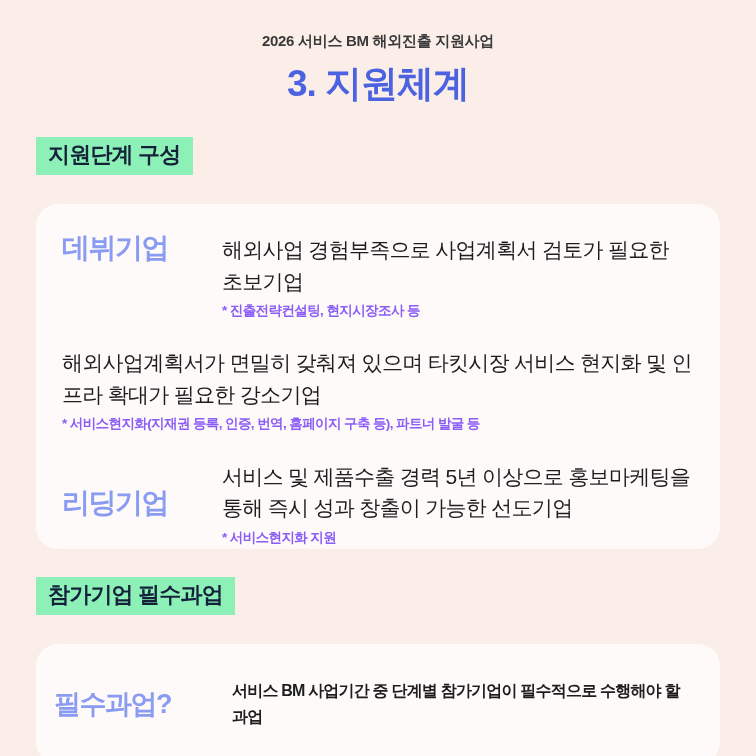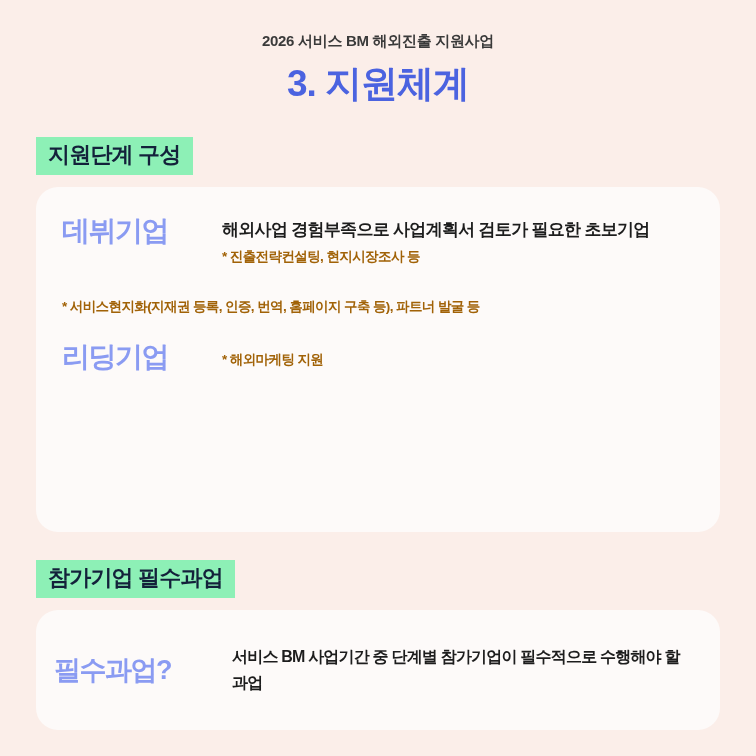--- a/index.html
+++ b/index.html
@@ -48,21 +48,21 @@
     background: #8df0b6;
     color: #13213a;
     font-size: 22px;
     font-weight: 700;
     padding: 3px 12px 5px 12px;
     letter-spacing: -0.8px;
   }
   .card {
     background: #fdfaf9;
     border-radius: 22px;
-    margin-top: 12px;
+    margin-top: 29px;
     padding: 26px 26px 26px 26px;
     box-sizing: border-box;
   }
   .card.stages {
     height: 345px;
   }
   .card.task {
     height: 120px;
     display: flex;
     align-items: center;
@@ -84,31 +84,31 @@
     color: #8a9bf2;
     letter-spacing: -1.5px;
     line-height: 1.15;
     padding-top: 2px;
   }
   .stage-body {
     flex: 1 1 auto;
     padding-top: 4px;
   }
   .stage-desc {
-    font-size: 17px;
-    font-weight: 700;
+    font-size: 21px;
+    font-weight: 400;
     line-height: 1.5;
     color: #1d1d1d;
     letter-spacing: -0.7px;
   }
   .stage-note {
     font-size: 13.5px;
     font-weight: 700;
     line-height: 1.5;
-    color: #a16207;
+    color: #8b5cf6;
     letter-spacing: -0.6px;
     margin-top: 4px;
   }
   .task-label {
     flex: 0 0 178px;
     font-size: 27px;
     font-weight: 700;
     color: #8a9bf2;
     letter-spacing: -1.5px;
   }
@@ -137,28 +137,30 @@
     <div class="stage-row">
       <div class="stage-name">데뷔기업</div>
       <div class="stage-body">
         <div class="stage-desc">해외사업 경험부족으로 사업계획서 검토가 필요한 초보기업</div>
         <div class="stage-note">* 진출전략컨설팅, 현지시장조사 등</div>
       </div>
     </div>
 
     <div class="stage-row">
       <div class="stage-body">
+        <div class="stage-desc">해외사업계획서가 면밀히 갖춰져 있으며 타킷시장 서비스 현지화 및 인프라 확대가 필요한 강소기업</div>
         <div class="stage-note">* 서비스현지화(지재권 등록, 인증, 번역, 홈페이지 구축 등), 파트너 발굴 등</div>
       </div>
     </div>
 
     <div class="stage-row">
       <div class="stage-name">리딩기업</div>
       <div class="stage-body">
-        <div class="stage-note">* 해외마케팅 지원</div>
+        <div class="stage-desc">서비스 및 제품수출 경력 5년 이상으로 홍보마케팅을 통해 즉시 성과 창출이 가능한 선도기업</div>
+        <div class="stage-note">* 서비스현지화 지원</div>
       </div>
     </div>
 
   </div>
 
   <div class="section-heading-wrap">
     <span class="section-heading">참가기업 필수과업</span>
   </div>
 
   <div class="card task">

